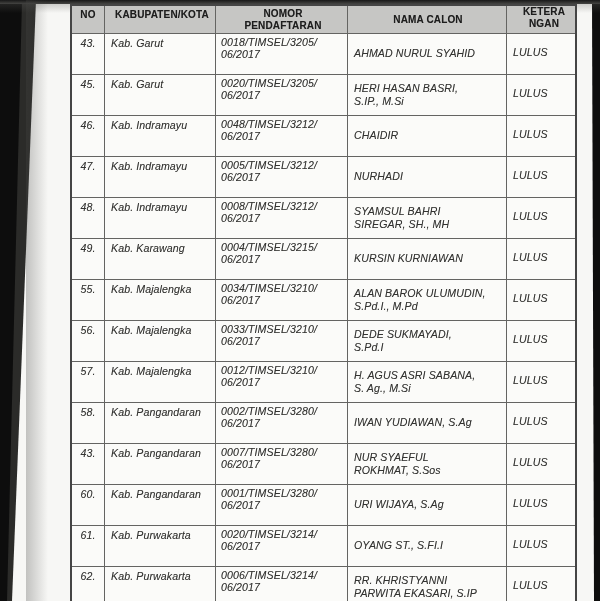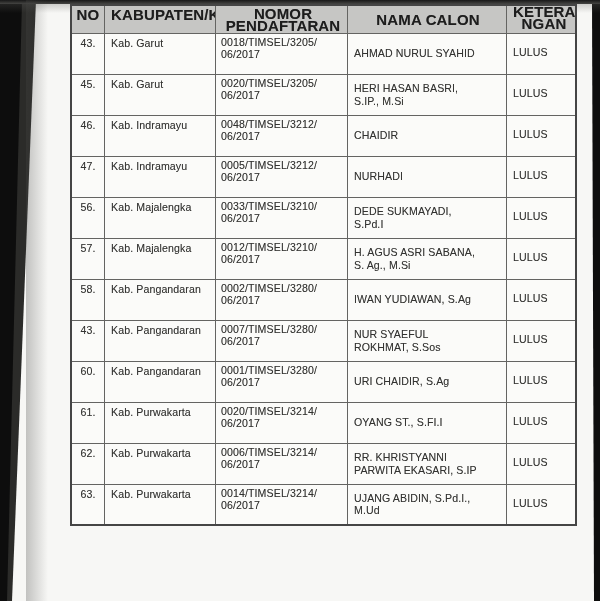--- a/index.html
+++ b/index.html
@@ -19,23 +19,23 @@
   .top-shade{position:absolute;top:4px;left:0;width:600px;height:9px;
     background:linear-gradient(rgba(95,95,92,.28),rgba(95,95,92,0));}
   .left-shade{position:absolute;top:0;left:26px;width:22px;height:601px;
     background:linear-gradient(90deg,rgba(70,70,68,.30),rgba(70,70,68,0));}
 
   
   .tbl-wrap{position:absolute;left:70px;top:4px;}
   table{border-collapse:collapse;table-layout:fixed;width:466px;border:2px solid #454545;}
   th,td{border:1px solid #646462;overflow:hidden;}
   thead tr{height:28px;}
-  tbody tr{height:41px;}
+  tbody tr{height:41px;font-style:italic;}
   th{
-    background:#c6c6c4;color:#1d1d1d;font-size:15px;font-weight:bold;
+    background:#c6c6c4;color:#1d1d1d;font-size:10px;font-weight:bold;
     line-height:11.5px;text-align:center;padding:0 1px;letter-spacing:.15px;
     text-shadow:0 0 .4px rgba(0,0,0,.35);
   }
   td{
     color:#333331;font-size:10.6px;line-height:12.4px;letter-spacing:.1px;
     text-shadow:0 0 .4px rgba(40,40,40,.35);
     background:#fbfbf9;
   }
   .c-no   {width:30px; text-align:center;vertical-align:top;padding-top:3px;}
   .c-kab  {width:102px;vertical-align:top;padding:3px 2px 12px 6px;}
@@ -87,20 +87,41 @@
     <td class="c-ket">LULUS</td>
   </tr>
         <tr>
     <td class="c-no">47.</td>
     <td class="c-kab">Kab. Indramayu</td>
     <td class="c-nomor">0005/TIMSEL/3212/<br>06/2017</td>
     <td class="c-nama">NURHADI</td>
     <td class="c-ket">LULUS</td>
   </tr>
         <tr>
+    <td class="c-no">48.</td>
+    <td class="c-kab">Kab. Indramayu</td>
+    <td class="c-nomor">0008/TIMSEL/3212/<br>06/2017</td>
+    <td class="c-nama">SYAMSUL BAHRI<br>SIREGAR, SH., MH</td>
+    <td class="c-ket">LULUS</td>
+  </tr>
+        <tr>
+    <td class="c-no">49.</td>
+    <td class="c-kab">Kab. Karawang</td>
+    <td class="c-nomor">0004/TIMSEL/3215/<br>06/2017</td>
+    <td class="c-nama">KURSIN KURNIAWAN</td>
+    <td class="c-ket">LULUS</td>
+  </tr>
+        <tr>
+    <td class="c-no">55.</td>
+    <td class="c-kab">Kab. Majalengka</td>
+    <td class="c-nomor">0034/TIMSEL/3210/<br>06/2017</td>
+    <td class="c-nama">ALAN BAROK ULUMUDIN,<br>S.Pd.I., M.Pd</td>
+    <td class="c-ket">LULUS</td>
+  </tr>
+        <tr>
     <td class="c-no">56.</td>
     <td class="c-kab">Kab. Majalengka</td>
     <td class="c-nomor">0033/TIMSEL/3210/<br>06/2017</td>
     <td class="c-nama">DEDE SUKMAYADI,<br>S.Pd.I</td>
     <td class="c-ket">LULUS</td>
   </tr>
         <tr>
     <td class="c-no">57.</td>
     <td class="c-kab">Kab. Majalengka</td>
     <td class="c-nomor">0012/TIMSEL/3210/<br>06/2017</td>
@@ -118,21 +139,21 @@
     <td class="c-no">43.</td>
     <td class="c-kab">Kab. Pangandaran</td>
     <td class="c-nomor">0007/TIMSEL/3280/<br>06/2017</td>
     <td class="c-nama">NUR SYAEFUL<br>ROKHMAT, S.Sos</td>
     <td class="c-ket">LULUS</td>
   </tr>
         <tr>
     <td class="c-no">60.</td>
     <td class="c-kab">Kab. Pangandaran</td>
     <td class="c-nomor">0001/TIMSEL/3280/<br>06/2017</td>
-    <td class="c-nama">URI CHAIDIR, S.Ag</td>
+    <td class="c-nama">URI WIJAYA, S.Ag</td>
     <td class="c-ket">LULUS</td>
   </tr>
         <tr>
     <td class="c-no">61.</td>
     <td class="c-kab">Kab. Purwakarta</td>
     <td class="c-nomor">0020/TIMSEL/3214/<br>06/2017</td>
     <td class="c-nama">OYANG ST., S.FI.I</td>
     <td class="c-ket">LULUS</td>
   </tr>
         <tr>

